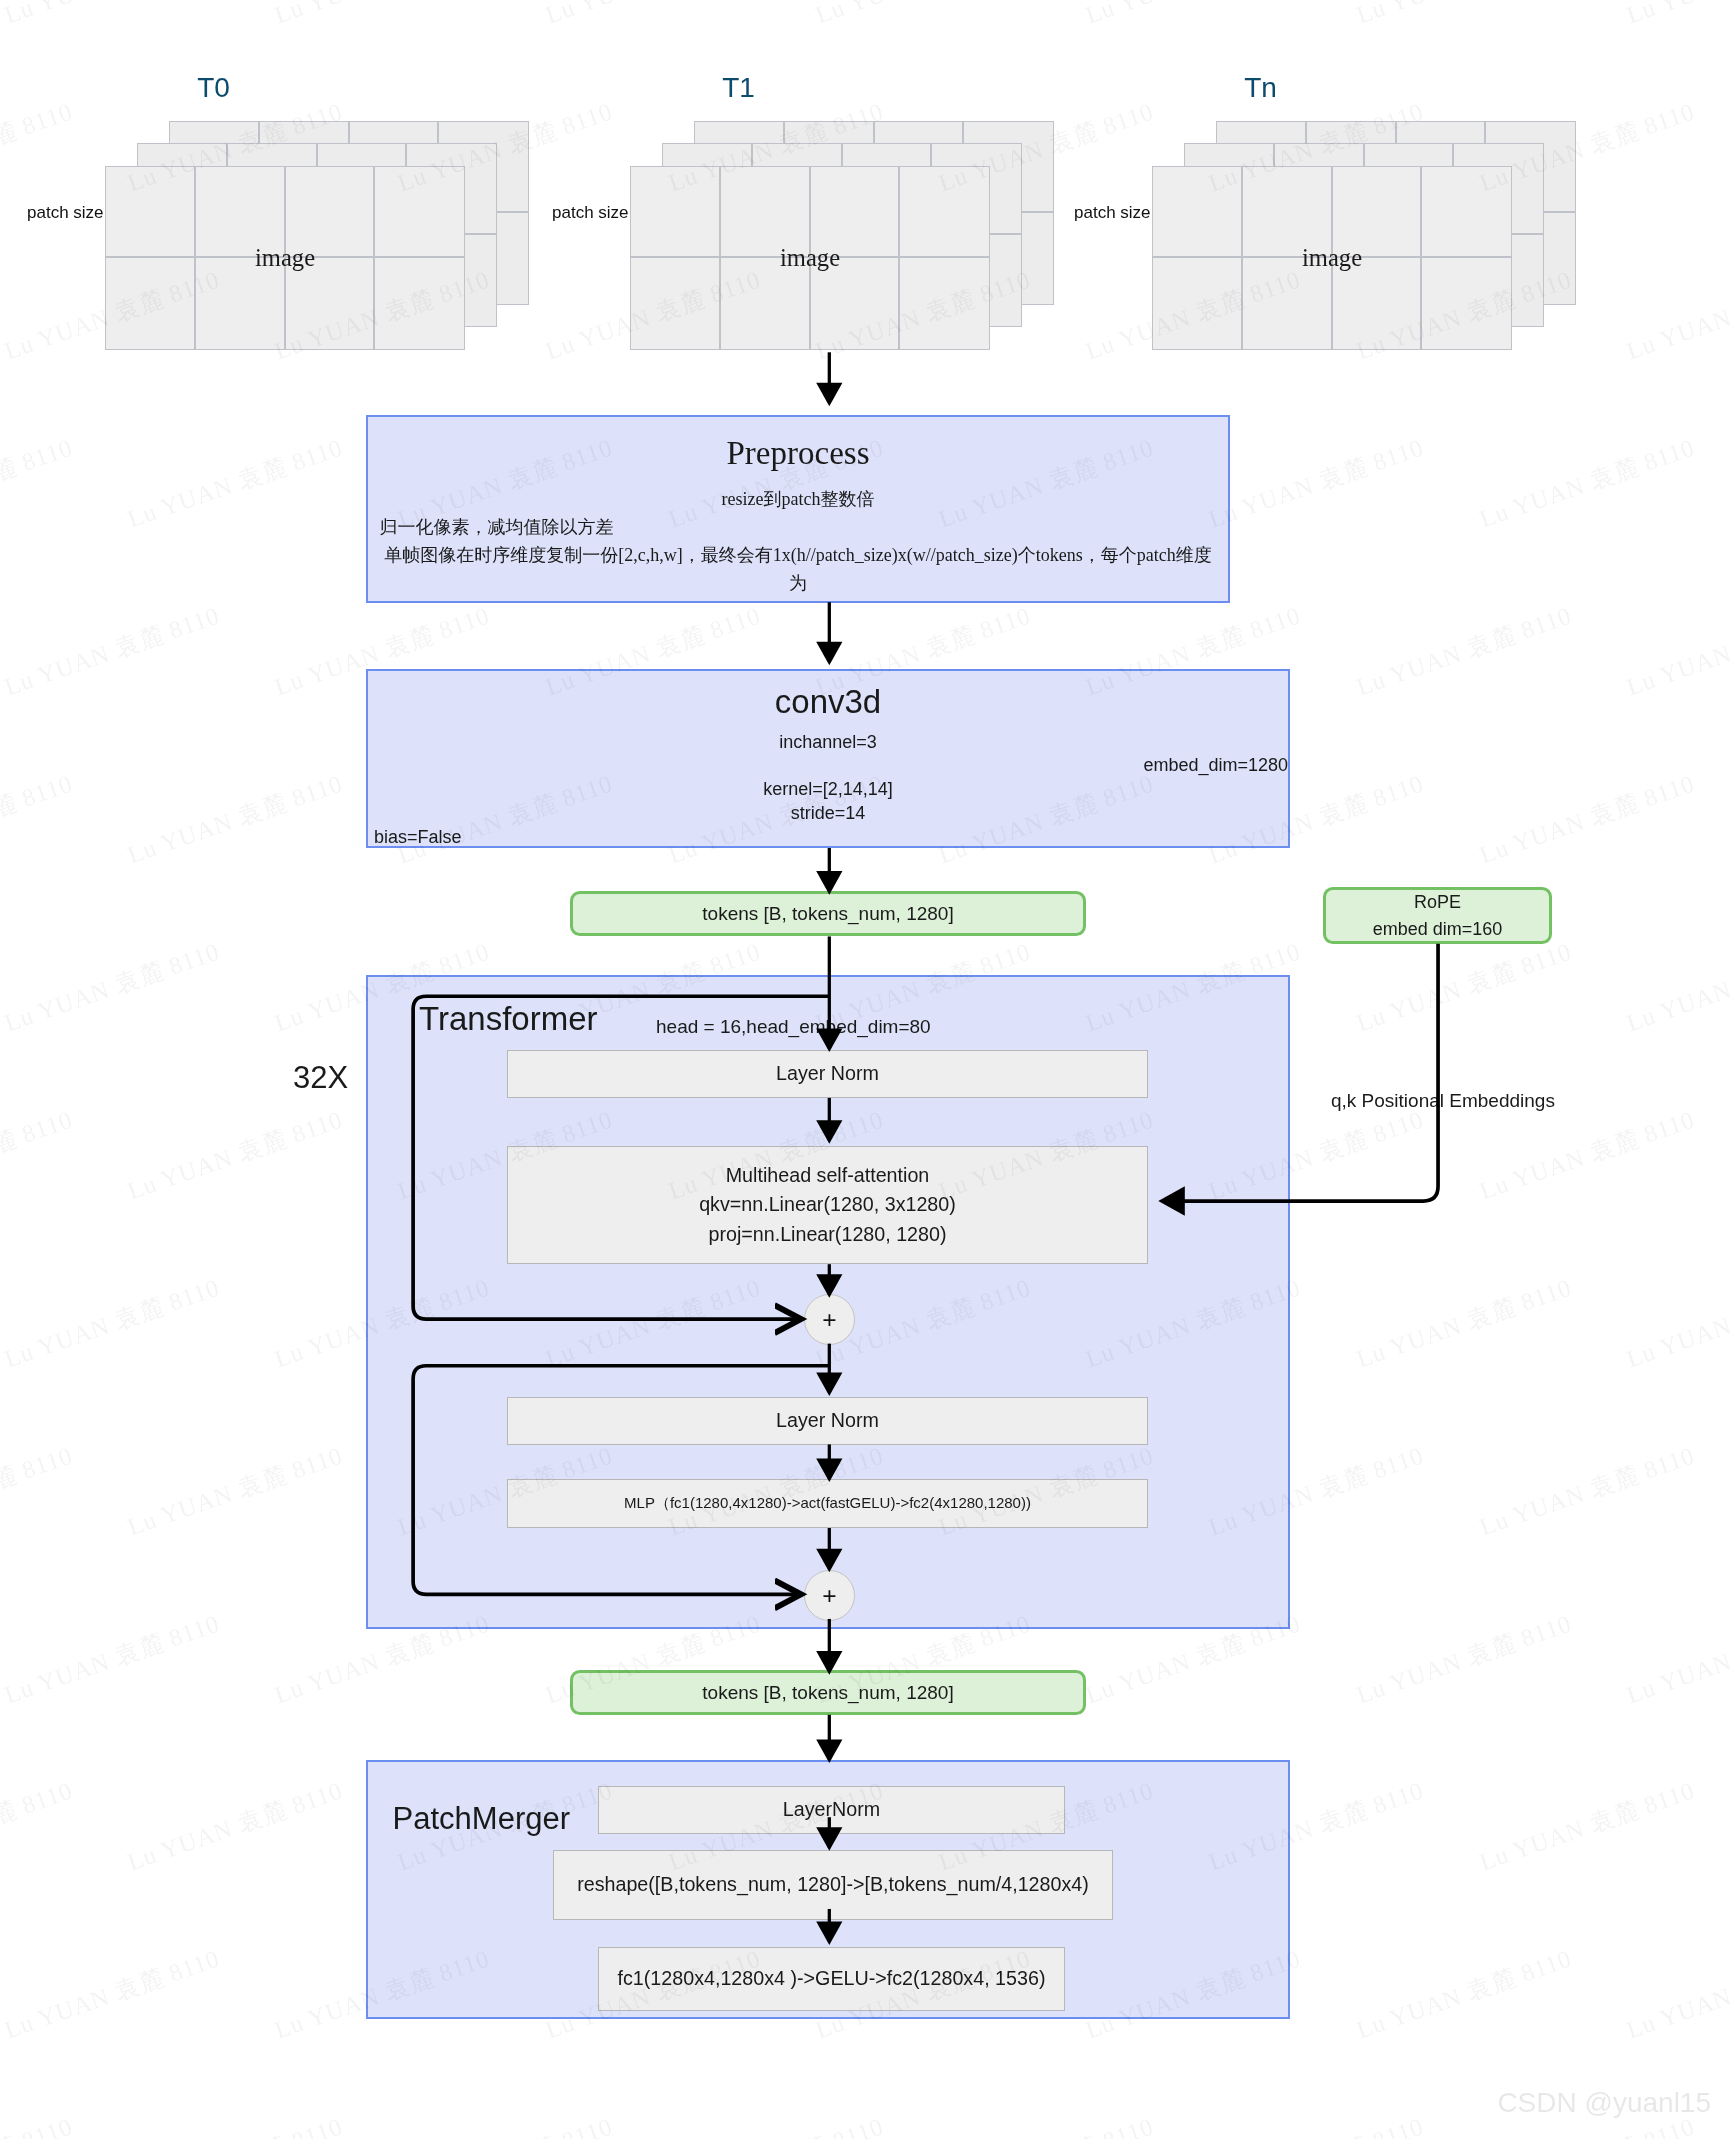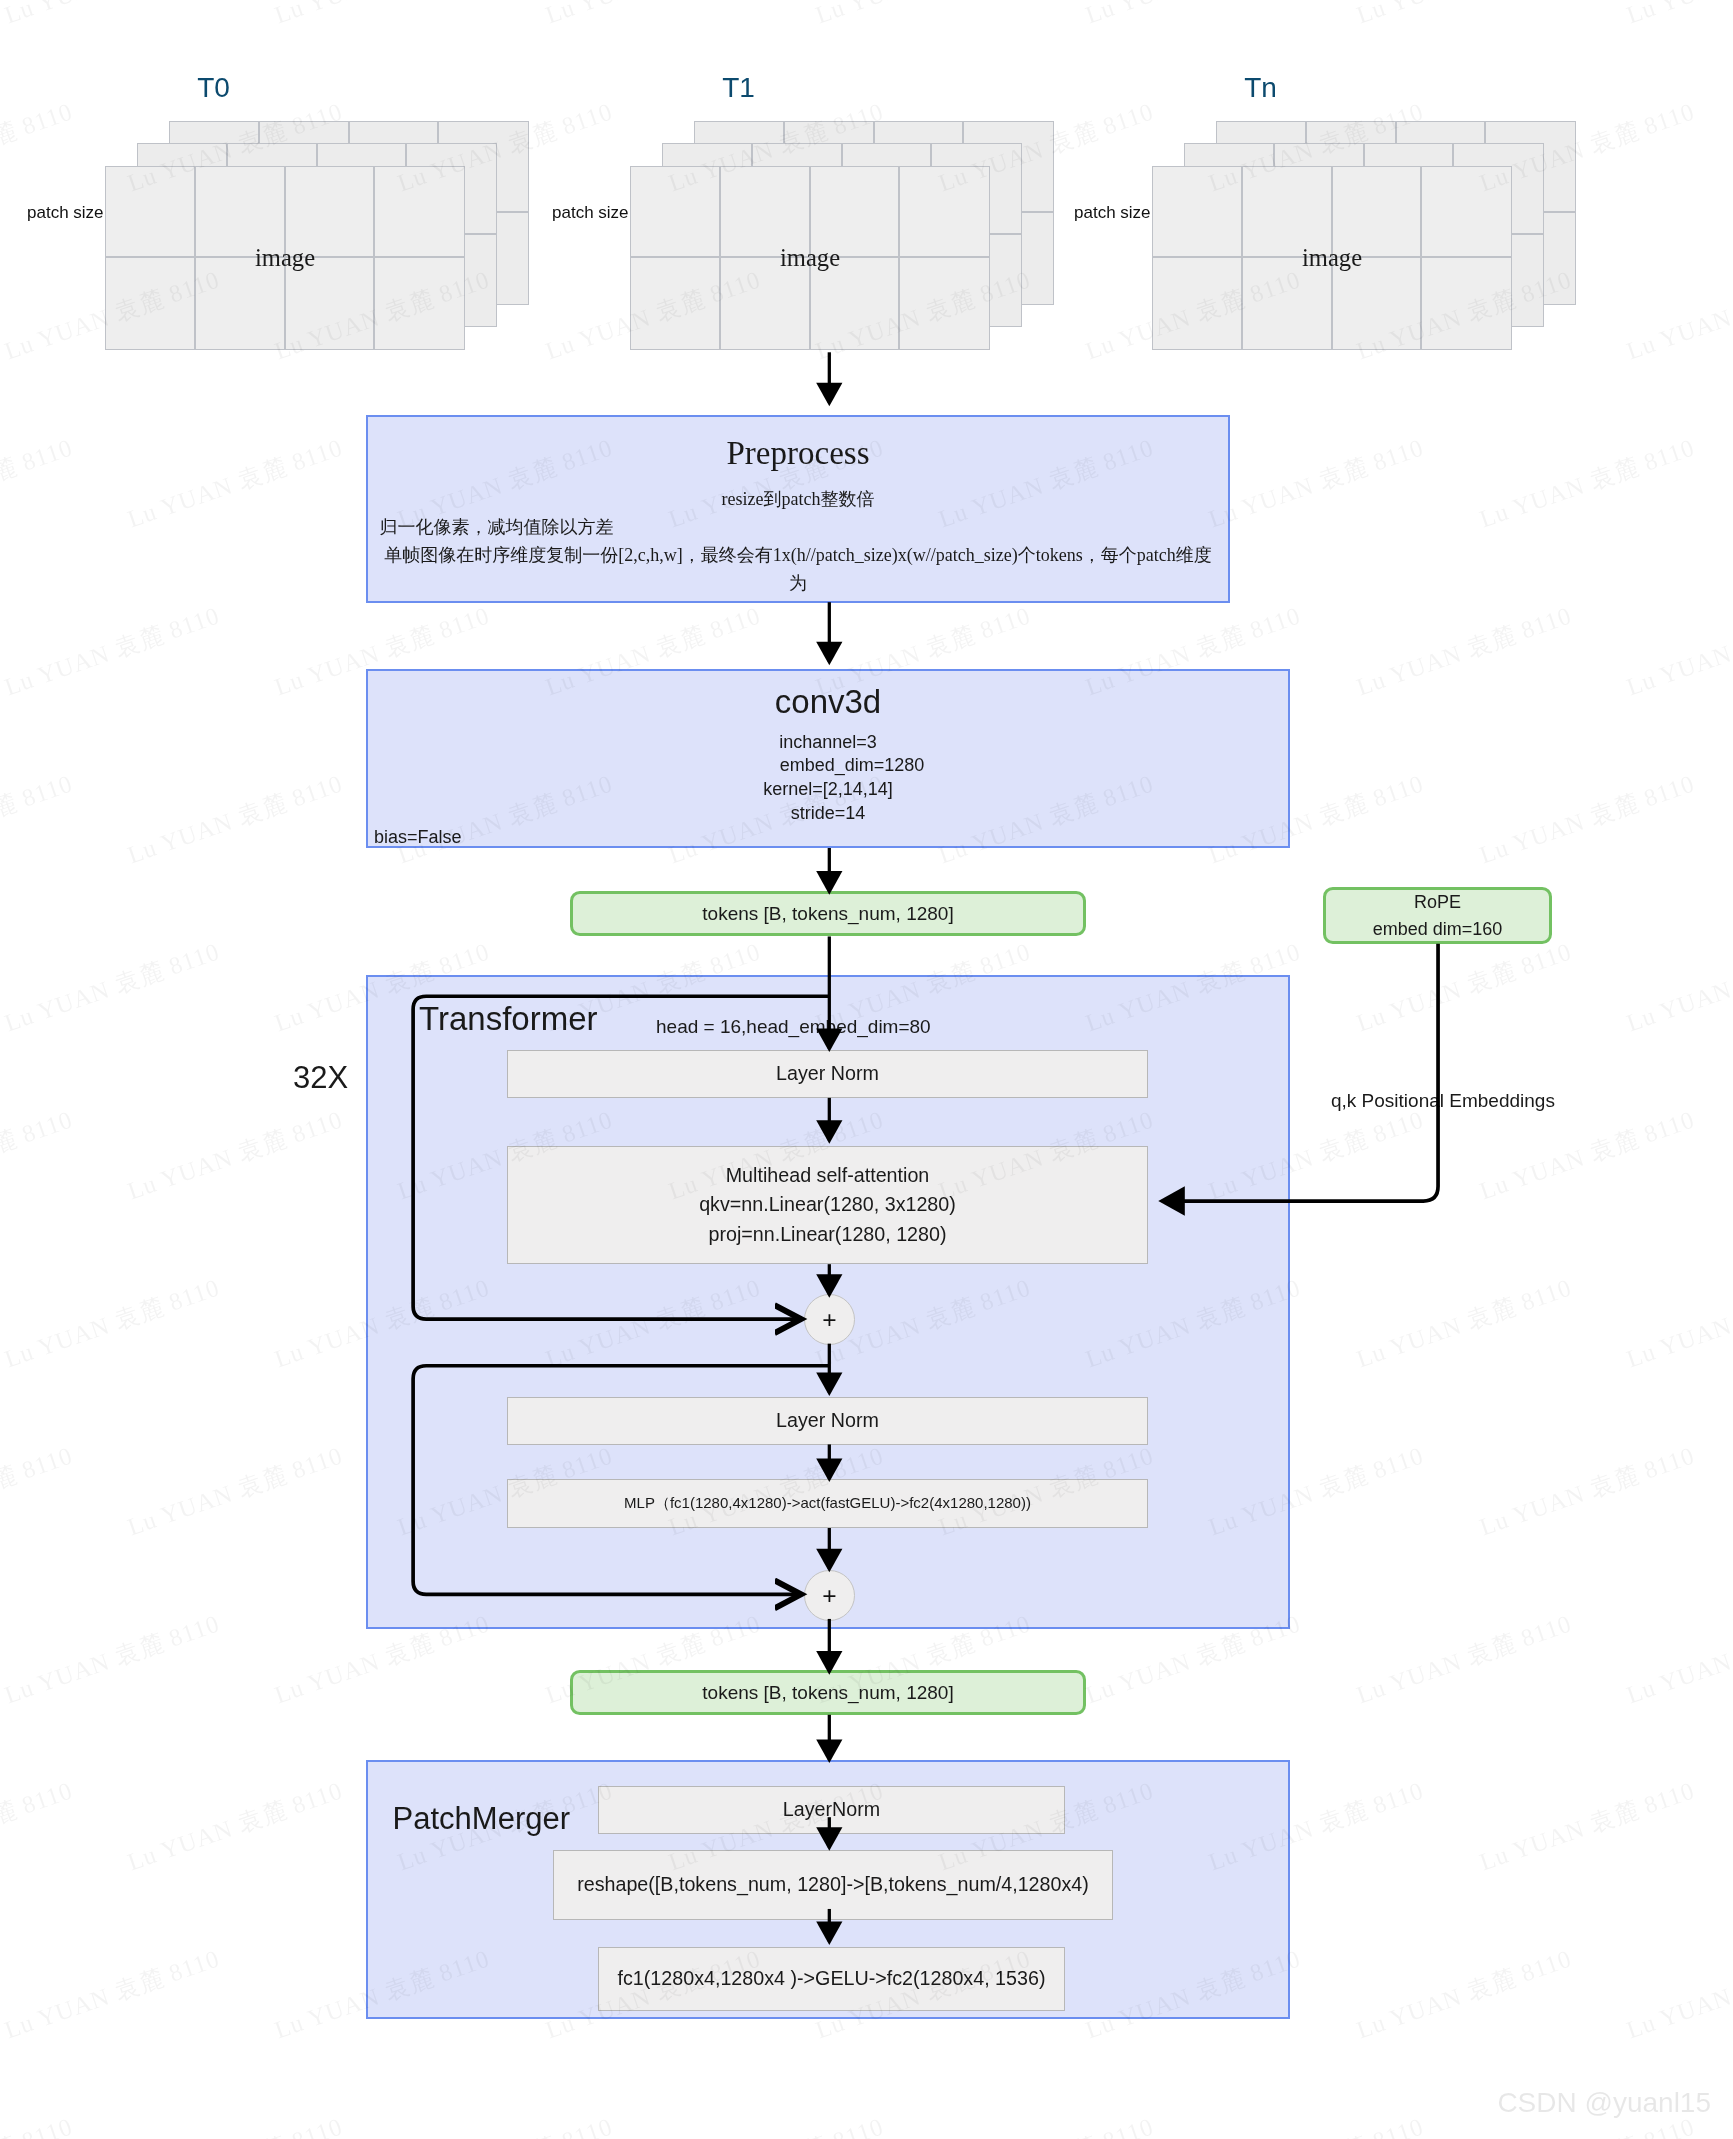--- a/index.html
+++ b/index.html
@@ -317,21 +317,21 @@
   <div class="bluebox" style="left:366px;top:415px;width:864px;height:188px;font-family:Liberation Serif, serif;">
     <div style="position:absolute;left:0;right:0;top:18px;text-align:center;font-size:33px;">Preprocess</div>
     <div style="position:absolute;left:11.5px;right:11.5px;top:69px;text-align:center;font-size:18px;line-height:1.55;">resize到patch整数倍</div>
     <div style="position:absolute;left:11.5px;right:11.5px;top:97px;font-size:18px;line-height:1.55;">归一化像素，减均值除以方差</div>
     <div style="position:absolute;left:11.5px;right:11.5px;top:125px;text-align:center;font-size:18px;line-height:1.55;">单帧图像在时序维度复制一份[2,c,h,w]，最终会有1x(h//patch_size)x(w//patch_size)个tokens，每个patch维度为</div>
   </div>
 
   <div class="bluebox" style="left:366px;top:669px;width:924px;height:179px;">
     <div style="position:absolute;left:0;right:0;top:11.5px;text-align:center;font-size:33px;">conv3d</div>
     <div style="position:absolute;left:0;right:0;top:61px;text-align:center;font-size:18px;">inchannel=3</div>
-    <div style="position:absolute;left:0;right:0;top:84px;text-align:center;font-size:18px;padding-left:48px;">embed_dim=1280</div>
+    <div style="position:absolute;left:0;right:0;top:84px;text-align:right;font-size:18px;padding-left:48px;">embed_dim=1280</div>
     <div style="position:absolute;left:0;right:0;top:108px;text-align:center;font-size:18px;">kernel=[2,14,14]</div>
     <div style="position:absolute;left:0;right:0;top:132px;text-align:center;font-size:18px;">stride=14</div>
     <div style="position:absolute;left:6px;right:0;top:156px;text-align:left;font-size:18px;">bias=False</div>
   </div>
 
   <div class="greenbox" style="left:570px;top:891px;width:516px;height:45px;font-size:19px;">
     <span>tokens [B, tokens_num, 1280]</span>
   </div>
 
   <div class="greenbox" style="left:1323px;top:887px;width:229px;height:57px;font-size:18px;flex-direction:column;">

